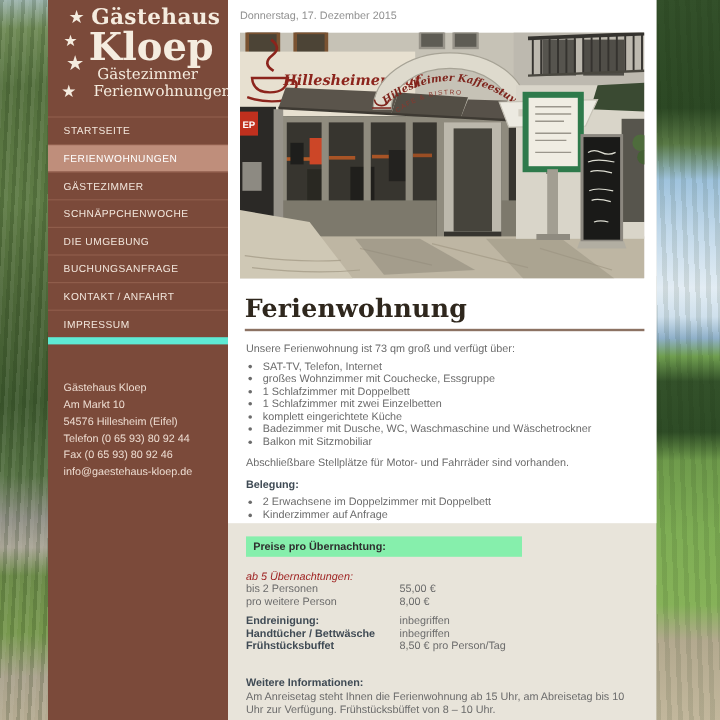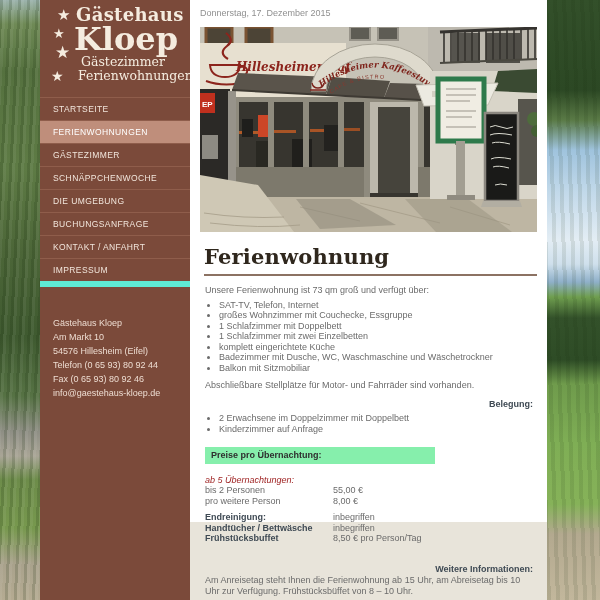--- a/index.html
+++ b/index.html
@@ -25,32 +25,32 @@
   .l2{font-size:32px;font-weight:bold;line-height:29px;margin-left:-2px;}
   .l3{font-size:12.5px;line-height:14px;margin-left:5px;margin-top:1px;}
   .l4{font-size:12.5px;line-height:14px;margin-left:2px;}
   .nav{border-bottom:6px solid #5eead4;}
   .nav-item{padding:6px 4px 6px 13px;font-size:8.5px;letter-spacing:.4px;color:#f2e6dc;
     border-top:1px solid #8f5d4b;cursor:pointer;white-space:nowrap;}
   .nav-item.active{background:#bf8e7b;color:#fff;}
   .address{margin:30px 16px 0 13px;font-size:9px;line-height:1.55;color:#eddcd1;}
 
   
-  .content{position:absolute;left:190px;top:0;width:357px;height:522px;background:#fff;}
+  .content{position:absolute;left:190px;top:0;width:357px;height:436px;background:#fff;}
   .date{margin:8px 0 0 10px;font-size:9px;color:#909090;}
   .photo{display:block;margin:9px 0 0 10px;width:337px;height:205px;}
   h1{margin:13px 14px 0 14px;font-family:"DejaVu Serif",serif;font-size:21px;font-weight:bold;
     color:#2f271d;letter-spacing:.2px;line-height:24px;}
   .title-rule{border:none;border-top:2px solid #8c7263;margin:5px 10px 0 14px;}
   p,ul,.row,.price-bar,.price-group-title{font-size:9px;color:#6b6b6b;line-height:10.5px;}
   .intro{margin:9px 14px 0 15px;}
   ul{margin:4px 0 0 0;padding-left:29px;list-style:disc;}
   li{margin:0;padding:0;}
   .note{margin:7px 14px 0 15px;}
-  .label{margin:8px 14px 0 15px;font-weight:bold;color:#3f4a54;text-align:right;}
+  .label{margin:8px 14px 0 15px;font-weight:bold;color:#3f4a54;}
   .price-bar{margin:13px 0 0 15px;width:224px;background:#86efac;color:#2e2e2e;
     font-weight:bold;padding:3px 0 3px 6px;}
   .price-group-title{margin:11px 0 0 15px;color:#9c1c1c;font-weight:normal;font-style:italic;}
   .row{margin:0 0 0 15px;display:flex;}
   .rl{width:128px;}
   .row.bold .rl{font-weight:bold;color:#3f4a54;}
   .gap{height:6px;}
   .txt{margin:1px 22px 0 15px;}
   .mt12{margin-top:20px;}
   .mt8{margin-top:8px;}

